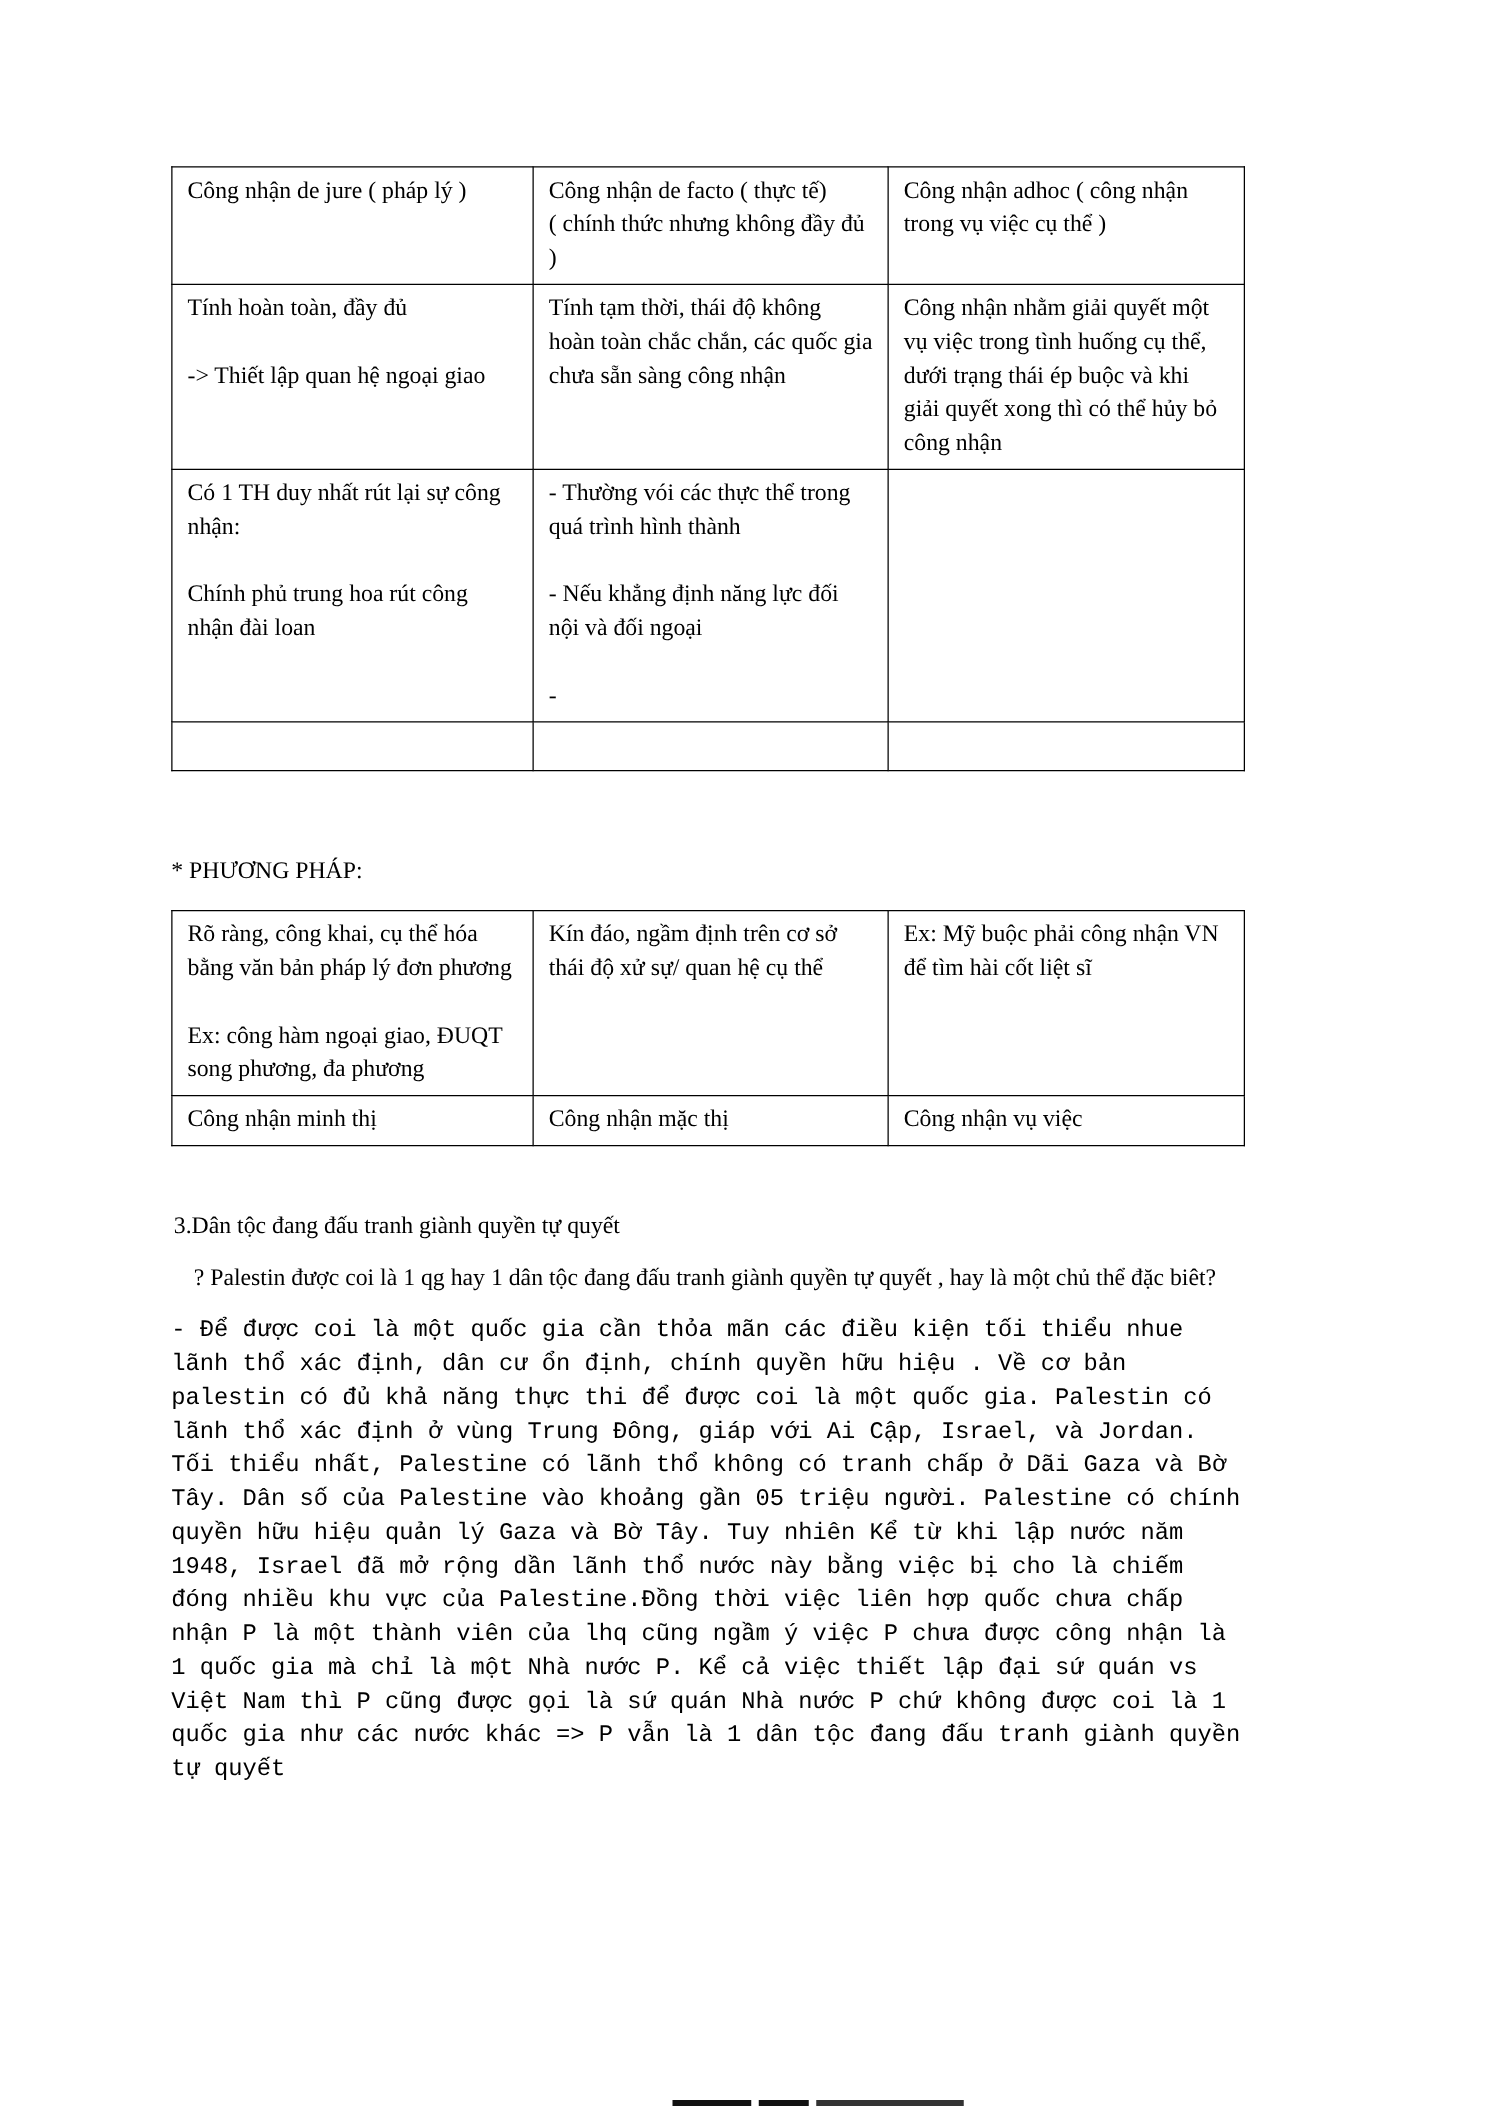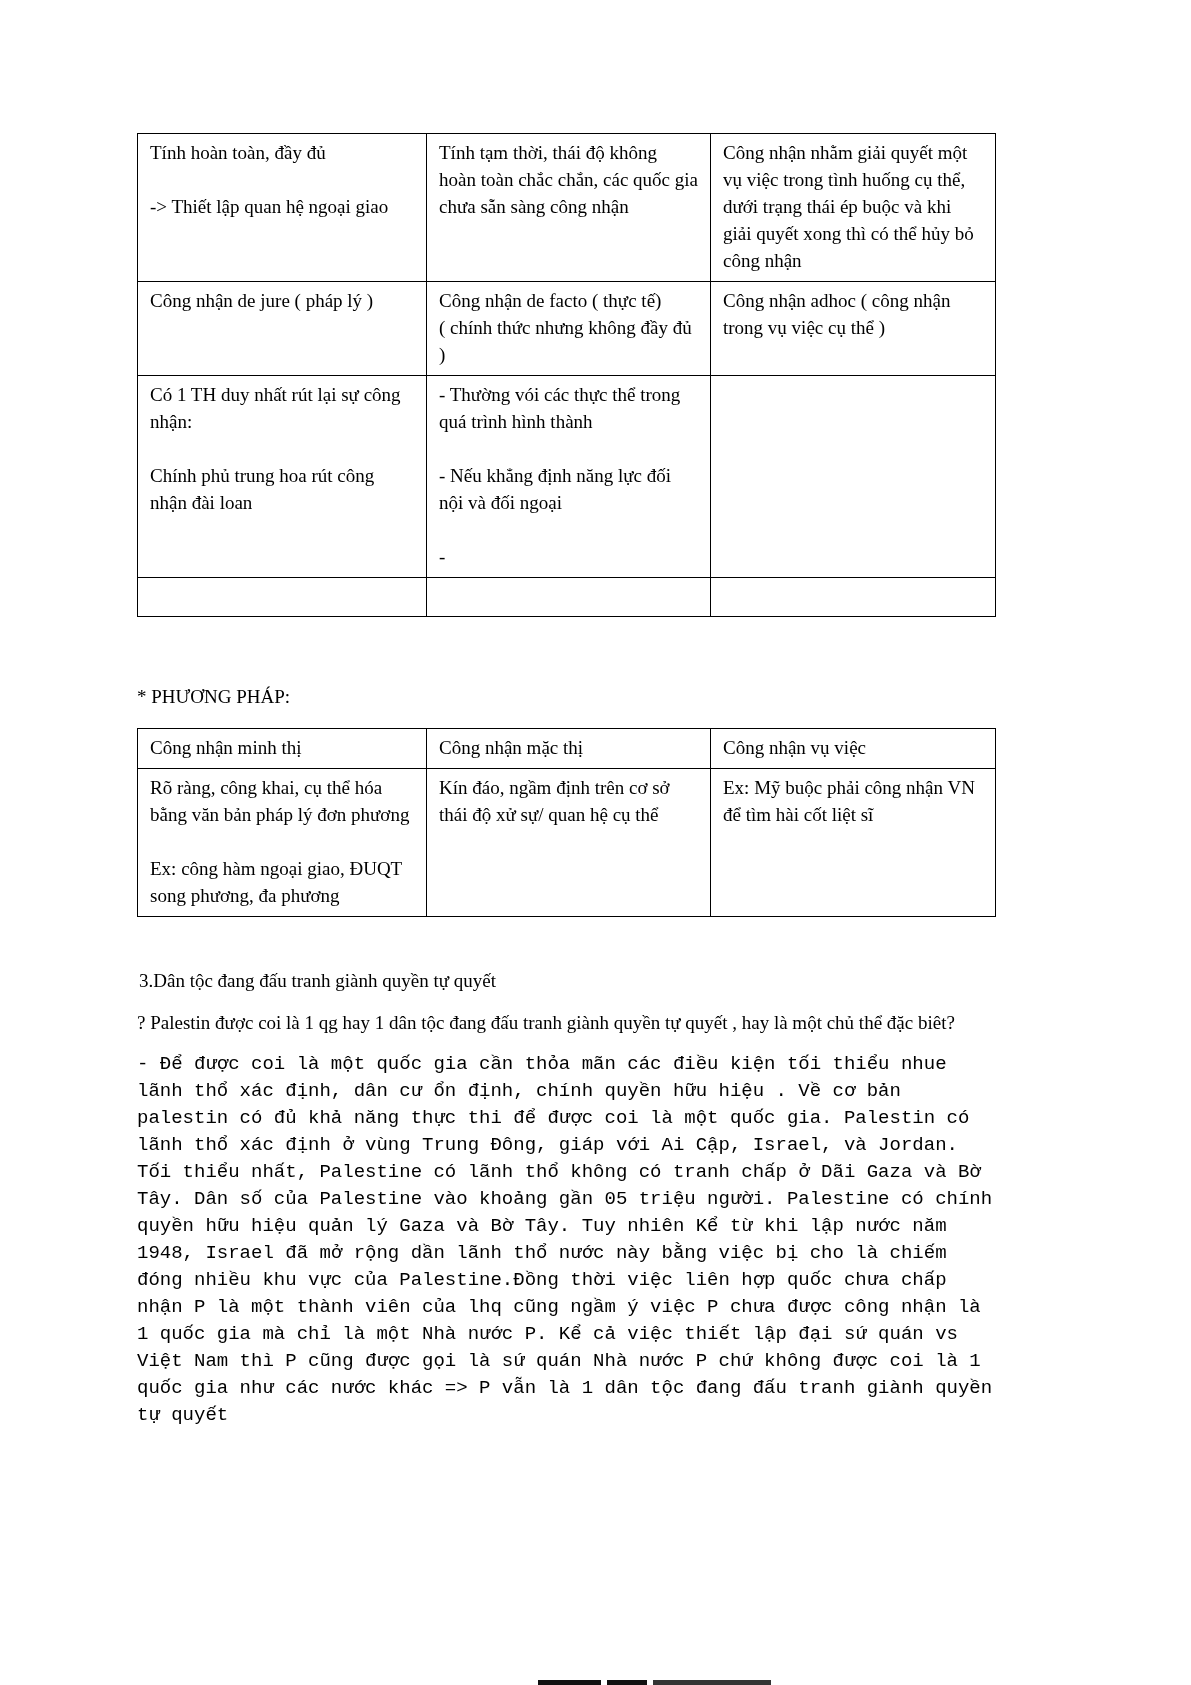--- a/index.html
+++ b/index.html
@@ -36,21 +36,21 @@
     word-wrap: break-word;
   }
   tr.empty-row td { height: 26px; }
   .method-heading {
     margin: 66px 0 18px 0;
   }
   .sec-heading {
     margin: 50px 0 0 2px;
   }
   .question {
-    margin: 15px 0 0 0;
+    margin: 15px 0 0 18px;
   }
   .body-par {
     margin: 15px 0 0 0;
     white-space: pre-line;
     font-family: Liberation Mono, monospace;
   }
   .bottom-strip {
     position: absolute;
     left: 538px;
     bottom: 0;
@@ -71,31 +71,31 @@
 <div class="content">
 
   <table class="doc-table">
     <colgroup>
         <col class="c1">
         <col class="c2">
         <col class="c3">
       </colgroup>
     <tbody>
       <tr>
+        <td>Công nhận de jure ( pháp lý )</td>
+        <td>Công nhận de facto ( thực tế)
+( chính thức nhưng không đầy đủ )</td>
+        <td>Công nhận adhoc ( công nhận trong vụ việc cụ thể )</td>
+      </tr>
+      <tr>
         <td>Tính hoàn toàn, đầy đủ
 
 -&gt; Thiết lập quan hệ ngoại giao</td>
         <td>Tính tạm thời, thái độ không hoàn toàn chắc chắn, các quốc gia chưa sẵn sàng công nhận</td>
         <td>Công nhận nhằm giải quyết một vụ việc trong tình huống cụ thể, dưới trạng thái ép buộc và khi giải quyết xong thì có thể hủy bỏ công nhận</td>
-      </tr>
-      <tr>
-        <td>Công nhận de jure ( pháp lý )</td>
-        <td>Công nhận de facto ( thực tế)
-( chính thức nhưng không đầy đủ )</td>
-        <td>Công nhận adhoc ( công nhận trong vụ việc cụ thể )</td>
       </tr>
       <tr>
         <td>Có 1 TH duy nhất rút lại sự công nhận:
 
 Chính phủ trung hoa rút công nhận đài loan</td>
         <td>- Thường vói các thực thể trong quá trình hình thành
 
 - Nếu khẳng định năng lực đối nội và đối ngoại
 
 -</td>
@@ -112,30 +112,30 @@
   <p class="method-heading">* PHƯƠNG PHÁP:</p>
 
   <table class="doc-table">
     <colgroup>
         <col class="c1">
         <col class="c2">
         <col class="c3">
       </colgroup>
     <tbody>
       <tr>
-        <td>Công nhận minh thị</td>
-        <td>Công nhận mặc thị</td>
-        <td>Công nhận vụ việc</td>
-      </tr>
-      <tr>
         <td>Rõ ràng, công khai, cụ thể hóa bằng văn bản pháp lý đơn phương
 
 Ex: công hàm ngoại giao, ĐUQT song phương, đa phương</td>
         <td>Kín đáo, ngầm định trên cơ sở thái độ xử sự/ quan hệ cụ thể</td>
         <td>Ex: Mỹ buộc phải công nhận VN để tìm hài cốt liệt sĩ</td>
+      </tr>
+      <tr>
+        <td>Công nhận minh thị</td>
+        <td>Công nhận mặc thị</td>
+        <td>Công nhận vụ việc</td>
       </tr>
     </tbody>
   </table>
 
   <p class="sec-heading">3.Dân tộc đang đấu tranh giành quyền tự quyết</p>
 
   <p class="question">? Palestin được coi là 1 qg hay 1 dân tộc đang đấu tranh giành quyền tự quyết , hay là một chủ thể đặc biêt?</p>
 
   <p class="body-par">- Để được coi là một quốc gia cần thỏa mãn các điều kiện tối thiểu nhue lãnh thổ xác định, dân cư ổn định, chính quyền hữu hiệu . Về cơ bản palestin có đủ khả năng thực thi để được coi là một quốc gia. Palestin có lãnh thổ xác định ở vùng Trung Đông, giáp với Ai Cập, Israel, và Jordan. Tối thiểu nhất, Palestine có lãnh thổ không có tranh chấp ở Dãi Gaza và Bờ Tây. Dân số của Palestine vào khoảng gần 05 triệu người. Palestine có chính quyền hữu hiệu quản lý Gaza và Bờ Tây. Tuy nhiên Kể từ khi lập nước năm 1948, Israel đã mở rộng dần lãnh thổ nước này bằng việc bị cho là chiếm đóng nhiều khu vực của Palestine.Đồng thời việc liên hợp quốc chưa chấp nhận P là một thành viên của lhq cũng ngầm ý việc P chưa được công nhận là 1 quốc gia mà chỉ là một Nhà nước P. Kể cả việc thiết lập đại sứ quán vs Việt Nam thì P cũng được gọi là sứ quán Nhà nước P chứ không được coi là 1 quốc gia như các nước khác =&gt; P vẫn là 1 dân tộc đang đấu tranh giành quyền tự quyết</p>
 

